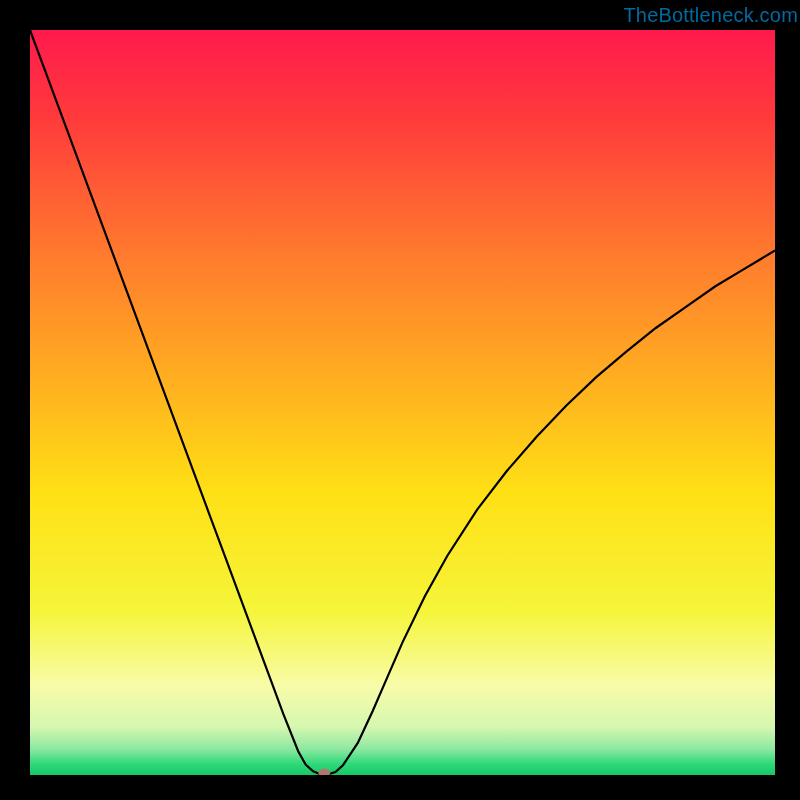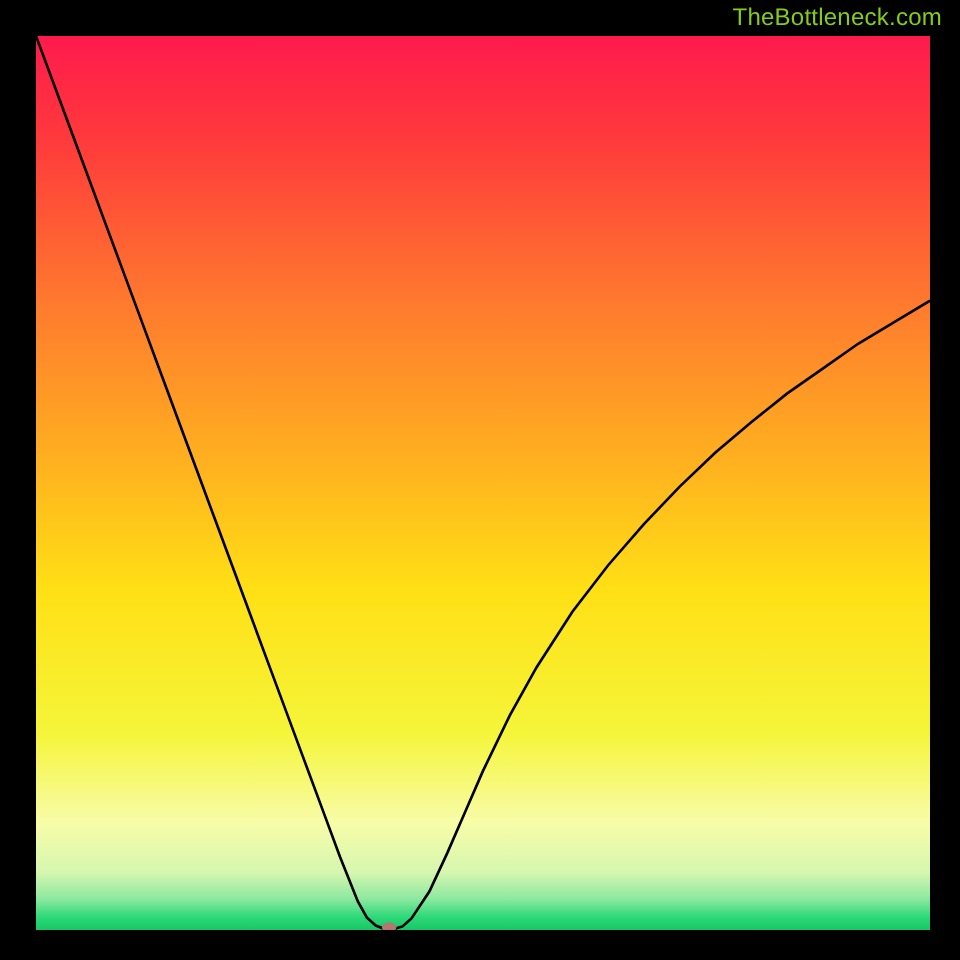--- a/index.html
+++ b/index.html
@@ -6,22 +6,22 @@
   body {
     width: 800px;
     height: 800px;
     background: #000;
     position: relative;
     font-family: Arial, Helvetica, sans-serif;
   }
   .watermark {
     position: absolute;
     top: 4px;
-    right: 15px;
-    color: #84cc16;
+    right: 2px;
+    color: #0369a1;
     font-size: 20px;
     font-weight: 500;
     letter-spacing: 0.2px;
     z-index: 10;
   }
   .plot-frame {
     position: absolute;
     left: 30px;
     top: 30px;
     width: 745px;

